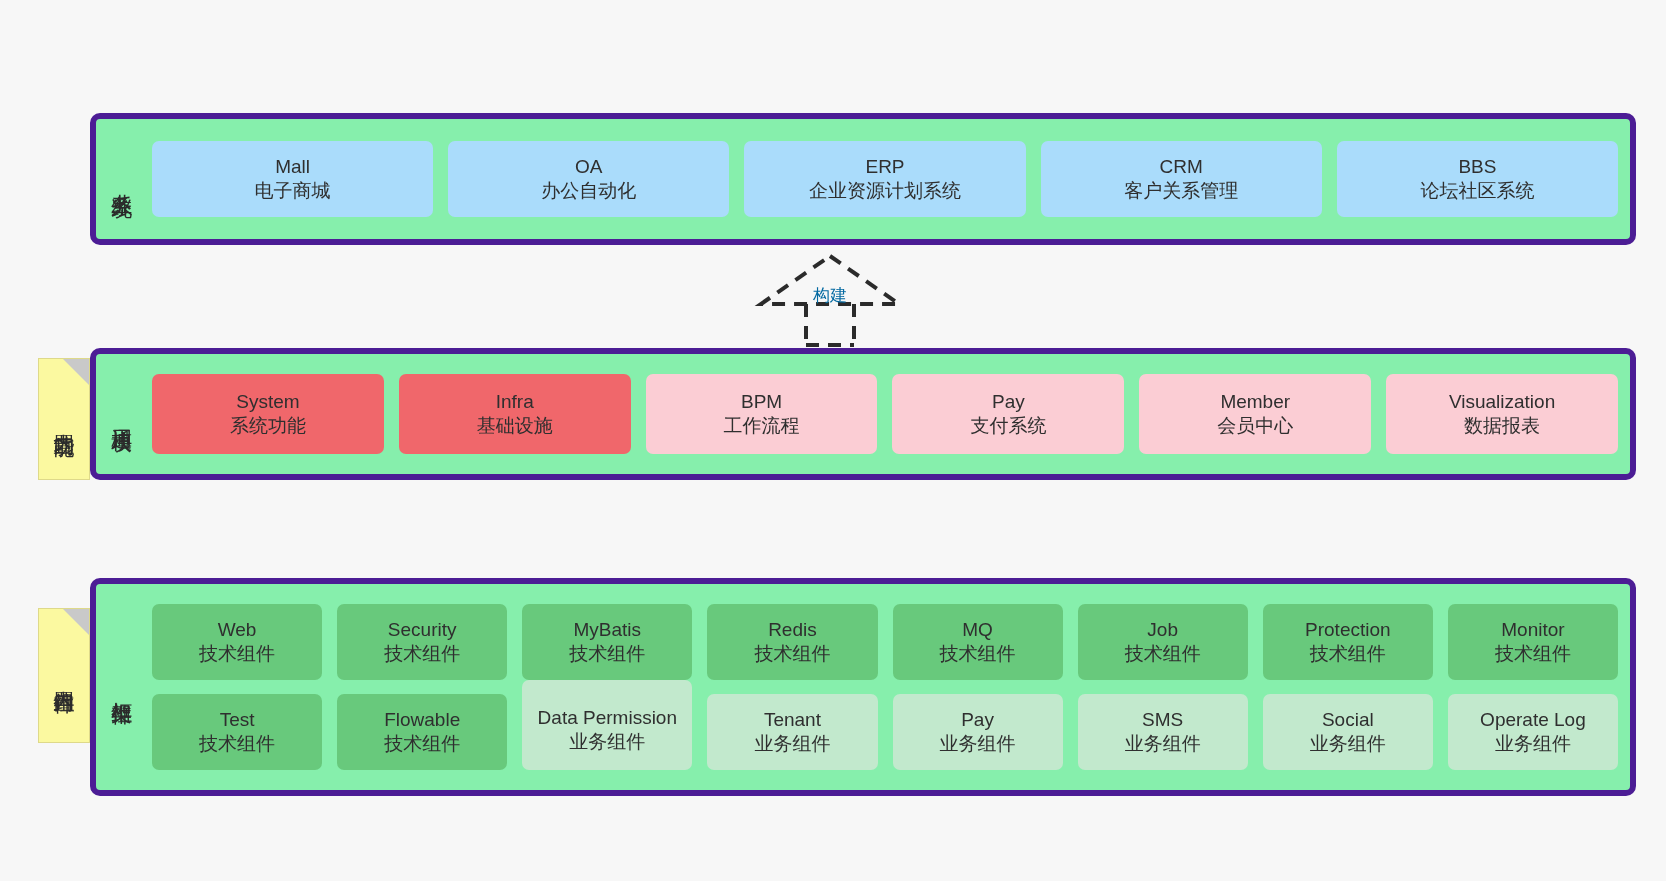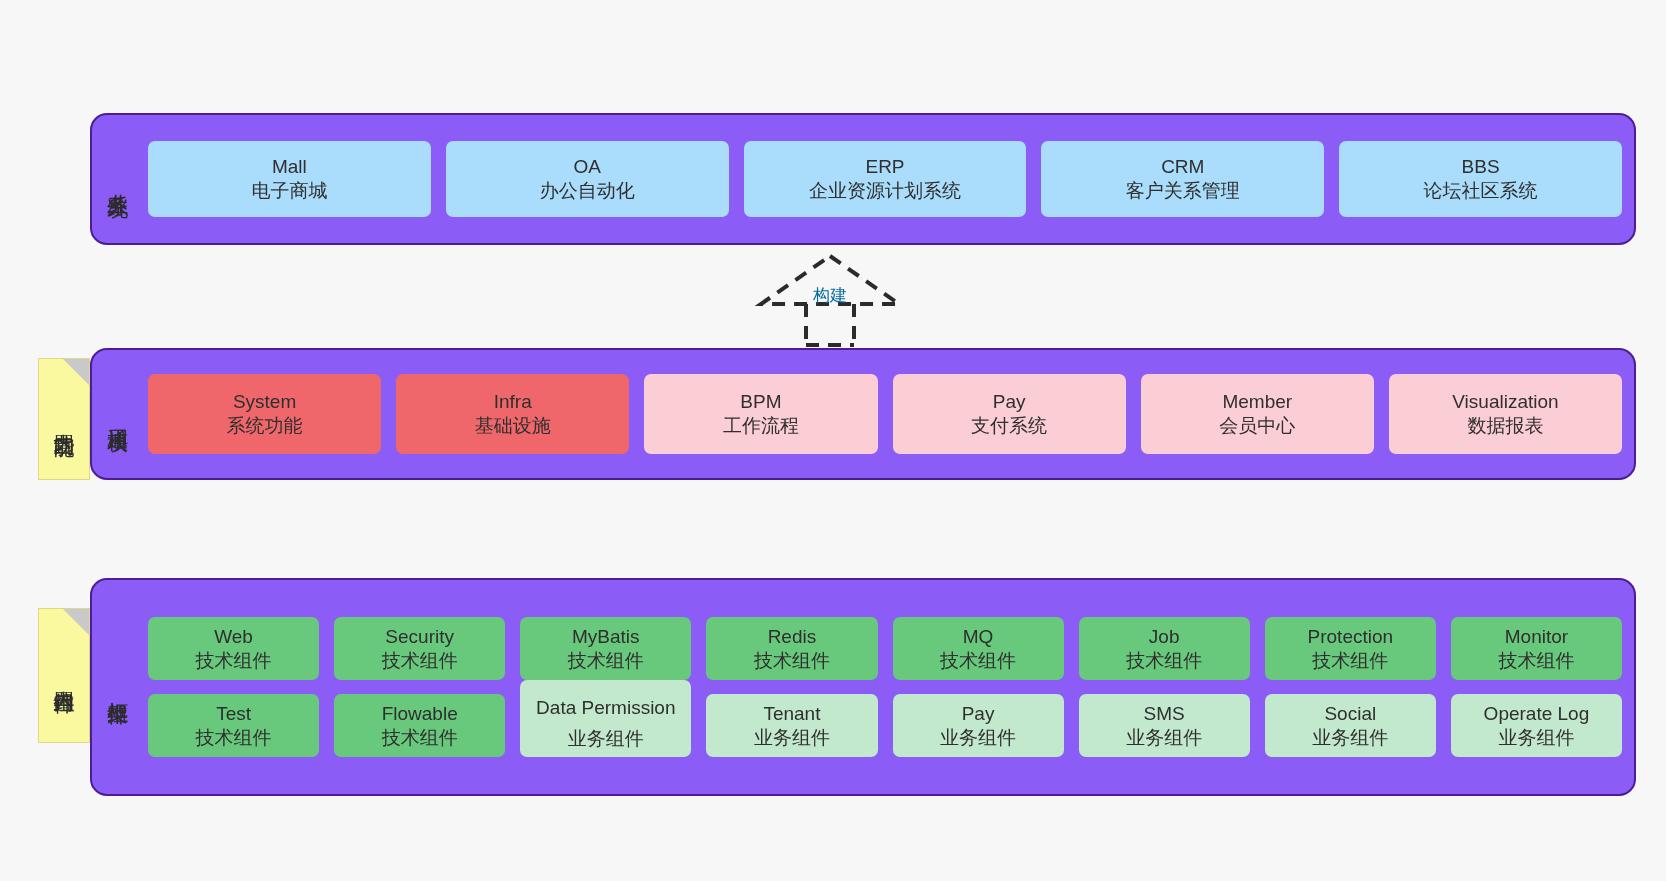--- a/index.html
+++ b/index.html
@@ -17,23 +17,23 @@
   }
 
   .canvas {
     position: absolute;
     inset: 0;
   }
 
   
   .layer {
     position: absolute;
-    background: #8b5cf6;
-    border: 2px solid #4c1d95;
-    border-radius: 17px;
+    background: #86efac;
+    border: 6px solid #4c1d95;
+    border-radius: 10px;
     box-sizing: border-box;
     display: flex;
     align-items: stretch;
   }
 
   .layer-title {
     width: 52px;
     flex: 0 0 52px;
     display: flex;
     align-items: center;
@@ -80,21 +80,21 @@
     font-size: 19px;
     color: #2f2f2f;
   }
   .node .cn {
     font-size: 19px;
     color: #2f2f2f;
   }
 
   .biz-row  { height: 76px; }
   .mod-row  { height: 80px; }
-  .comp-row { height: 63px; }
+  .comp-row { height: 76px; }
 
   .c-blue       { background: #aadcfb; }
   .c-red        { background: #f0676b; }
   .c-pink       { background: #fbcdd4; }
   .c-green      { background: #68c97c; }
   .c-lightgreen { background: #c2e9cd; }
 
   
   .note {
     position: absolute;
@@ -263,21 +263,21 @@
 
       <div class="row comp-row">
         <div class="node c-green">
           <span class="en">Test</span>
           <span class="cn">技术组件</span>
         </div>
         <div class="node c-green">
           <span class="en">Flowable</span>
           <span class="cn">技术组件</span>
         </div>
-        <div class="node c-lightgreen" style="margin-top:-14px; padding-top:16px;justify-content:space-between;">
+        <div class="node c-lightgreen" style="margin-top:-14px; padding-top:16px;">
           <span class="en">Data Permission</span>
           <span class="cn">业务组件</span>
         </div>
         <div class="node c-lightgreen">
           <span class="en">Tenant</span>
           <span class="cn">业务组件</span>
         </div>
         <div class="node c-lightgreen">
           <span class="en">Pay</span>
           <span class="cn">业务组件</span>

